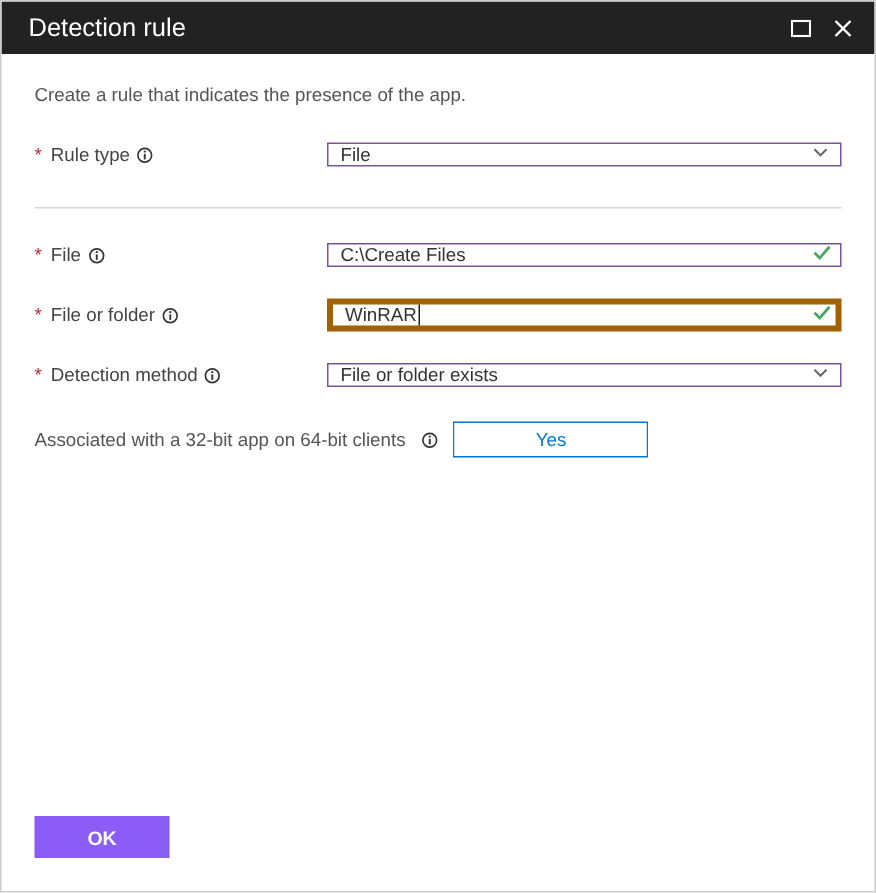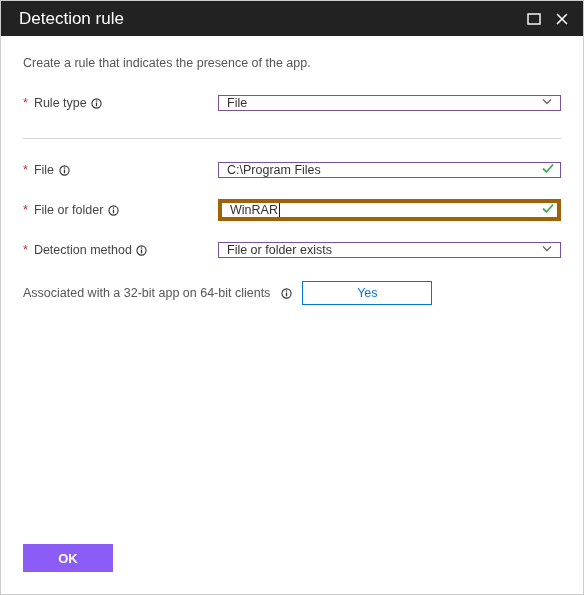--- a/index.html
+++ b/index.html
@@ -185,21 +185,21 @@
         <svg width="11" height="11" viewBox="0 0 12 12">
             <circle cx="6" cy="6" r="5" fill="none" stroke="#333" stroke-width="1.2"></circle>
             <rect x="5.3" y="5" width="1.4" height="4" fill="#333"></rect>
             <rect x="5.3" y="2.6" width="1.4" height="1.4" fill="#333"></rect>
           </svg>
       </span>
     </div>
     <div class="field-col">
       <div class="input-wrap">
         <div class="text-input purple-border text-value">
-            <span>C:\Program Files</span>
+            <span>C:\Create Files</span>
           </div>
         <span class="check">
           <svg width="14" height="14" viewBox="0 0 14 14">
               <path d="M2 7 L5.5 10.5 L12 3" fill="none" stroke="#4aa564" stroke-width="1.8"></path>
             </svg>
         </span>
       </div>
     </div>
   </div>
 

